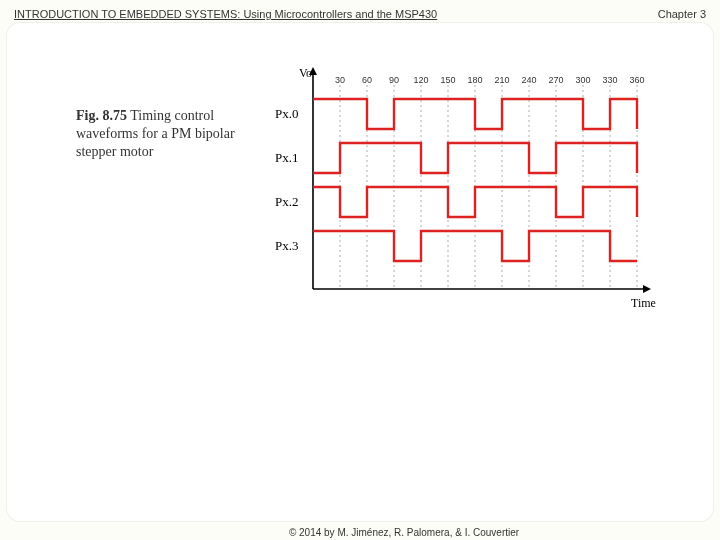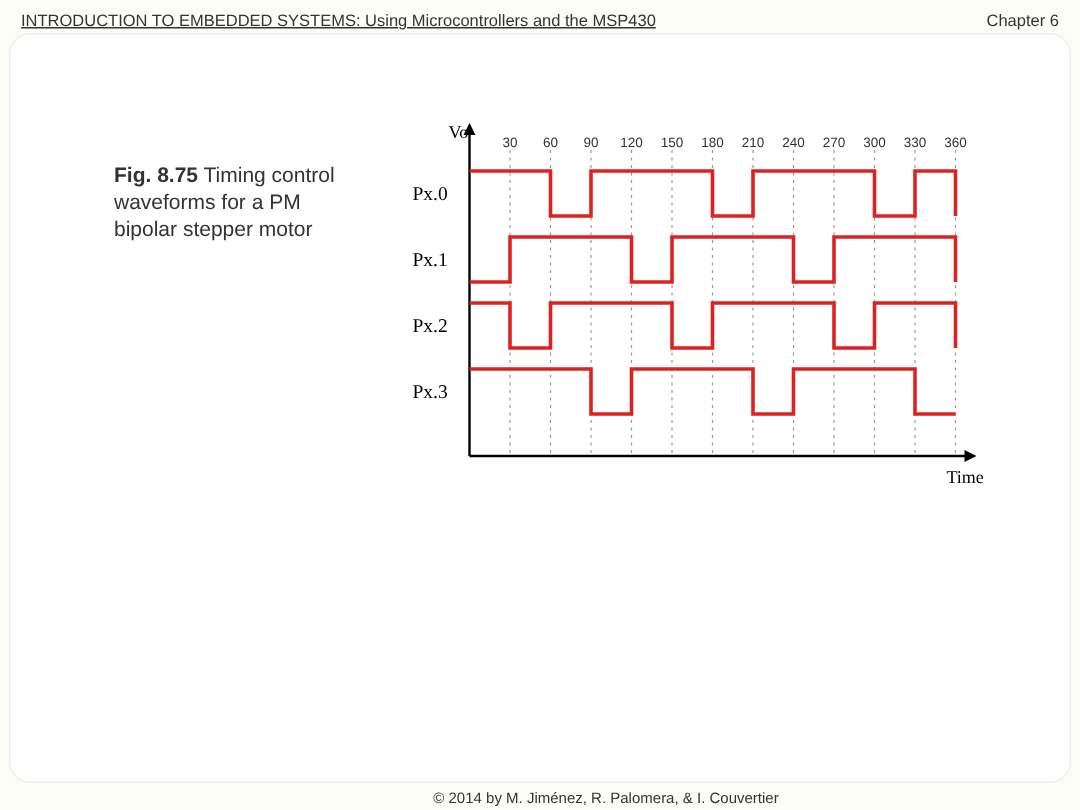--- a/index.html
+++ b/index.html
@@ -28,49 +28,49 @@
     background: #ffffff;
     border-radius: 14px;
     box-shadow: 0 0 0 1px #f0efe9 inset;
     overflow: hidden;
   }
   .caption {
     position: absolute;
     left: 70px;
     top: 85px;
     width: 170px;
-    font-family: Liberation Sans, sans-serif;
+    font-family: Liberation Serif, serif;
     font-size: 14px;
     line-height: 1.3;
   }
   .caption .fig-label { font-weight: bold; }
   .chart {
     position: absolute;
     left: 255px;
-    top: 52px;
+    top: 37px;
     width: 400px;
     height: 260px;
   }
   .chart svg { display:block; }
   .footer {
     position: absolute;
     bottom: 2px;
     width: 100%;
     text-align: center;
     font-size: 10px;
     color: #333;
     margin-left: 44px;
   }
 </style>
 </head>
 <body>
 
 <div class="header">
   <span class="title">INTRODUCTION TO EMBEDDED SYSTEMS: Using Microcontrollers and the MSP430</span>
-  <span>Chapter 6</span>
+  <span>Chapter 3</span>
 </div>
 
 <div class="content-card">
 
   <div class="caption">
     <span class="fig-label">Fig. 8.75</span>
     <span>Timing control waveforms for a PM bipolar stepper motor</span>
   </div>
 
   <div class="chart">

